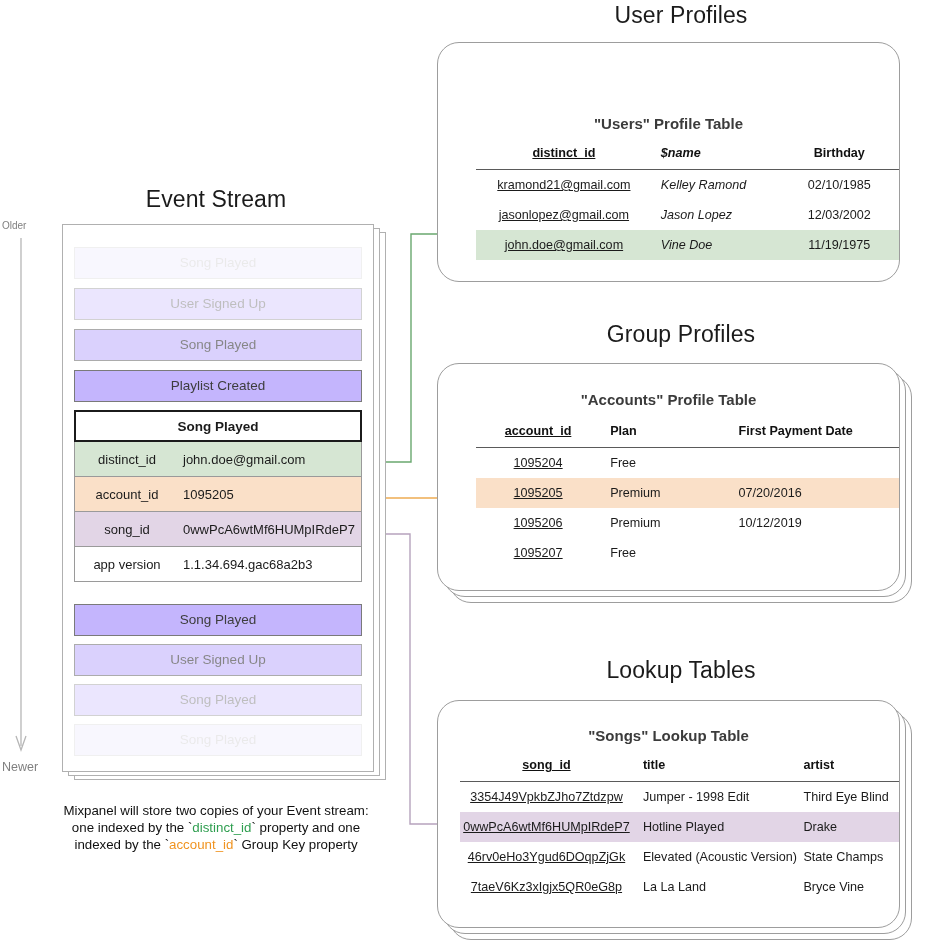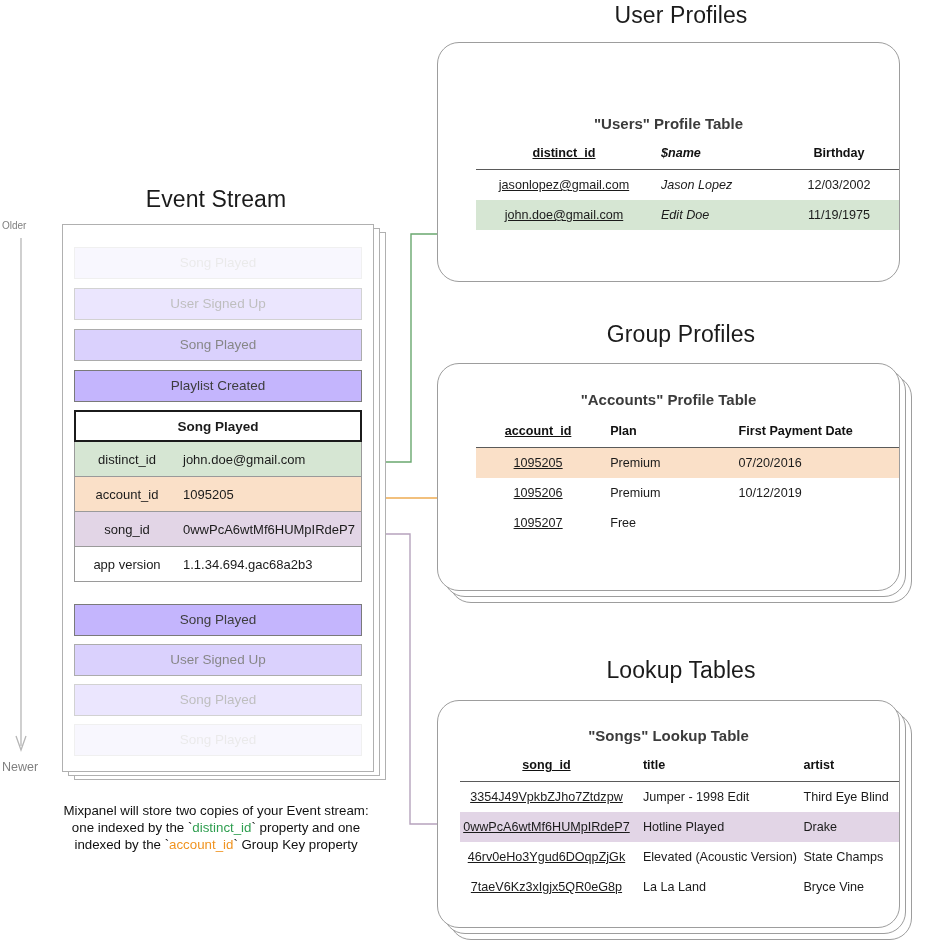--- a/index.html
+++ b/index.html
@@ -252,27 +252,32 @@
       <table class="dt" id="users-tbl">
         <thead>
           <tr>
             <th>distinct_id</th>
             <th class="nu">$name</th>
             <th class="nu">Birthday</th>
           </tr>
         </thead>
         <tbody>
           <tr>
+            <td class="idcell">kramond21@gmail.com</td>
+            <td>Kelley Ramond</td>
+            <td>02/10/1985</td>
+          </tr>
+          <tr>
             <td class="idcell">jasonlopez@gmail.com</td>
             <td>Jason Lopez</td>
             <td>12/03/2002</td>
           </tr>
           <tr class="hl-green">
             <td class="idcell">john.doe@gmail.com</td>
-            <td>Edit Doe</td>
+            <td>Vine Doe</td>
             <td>11/19/1975</td>
           </tr>
         </tbody>
       </table>
     </div>
   </div>
 
   <div class="sec-title" style="left:437px;top:321px;width:488px;">Group Profiles</div>
 
   <div class="panel-wrap" id="acct-panel" style="left:437px;top:363px;width:500px;height:250px;">
@@ -282,20 +287,25 @@
       <div class="tbl-title" id="acct-title">"Accounts" Profile Table</div>
       <table class="dt" id="acct-tbl">
         <thead>
           <tr>
             <th>account_id</th>
             <th class="nu">Plan</th>
             <th class="nu">First Payment Date</th>
           </tr>
         </thead>
         <tbody>
+          <tr>
+            <td class="idcell">1095204</td>
+            <td>Free</td>
+            <td></td>
+          </tr>
           <tr class="hl-orange">
             <td class="idcell">1095205</td>
             <td>Premium</td>
             <td>07/20/2016</td>
           </tr>
           <tr>
             <td class="idcell">1095206</td>
             <td>Premium</td>
             <td>10/12/2019</td>
           </tr>

